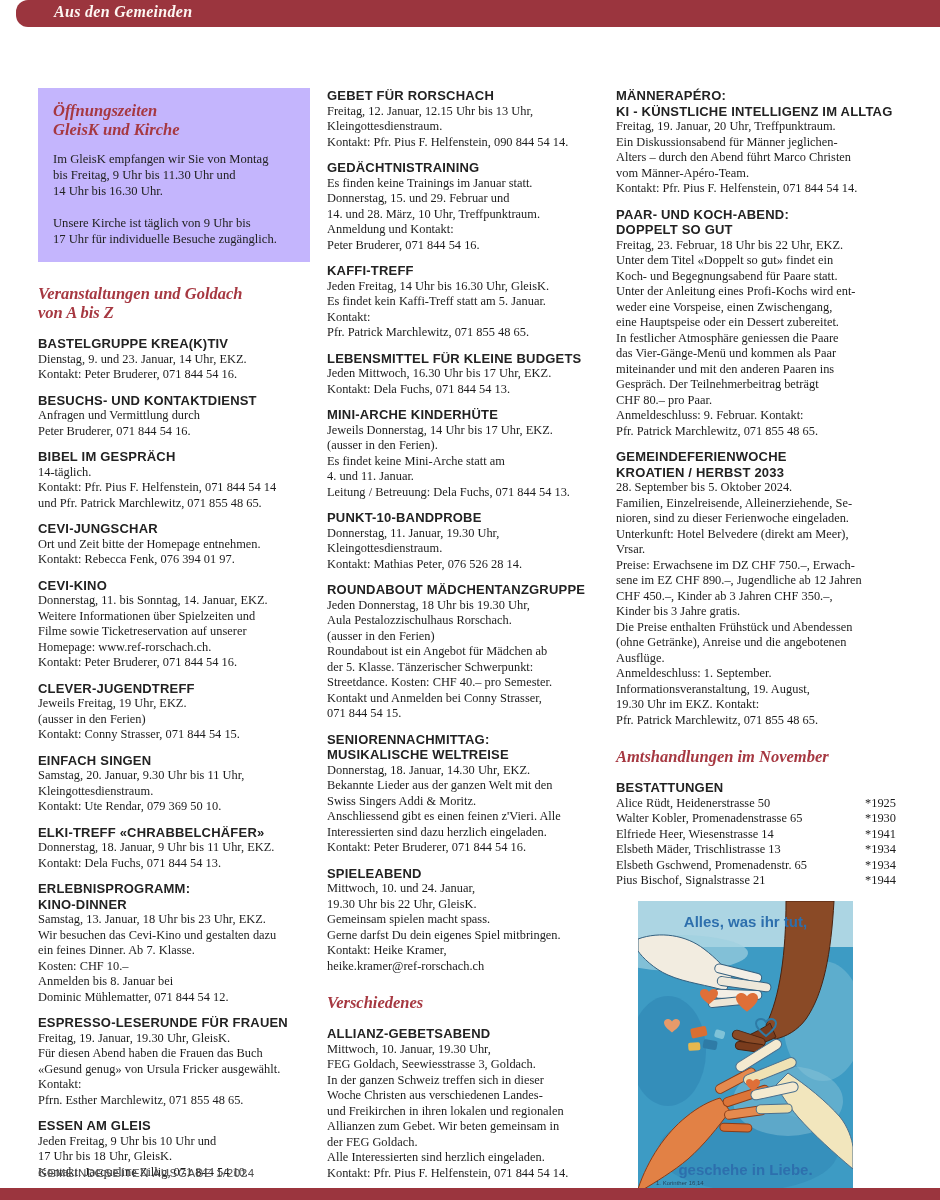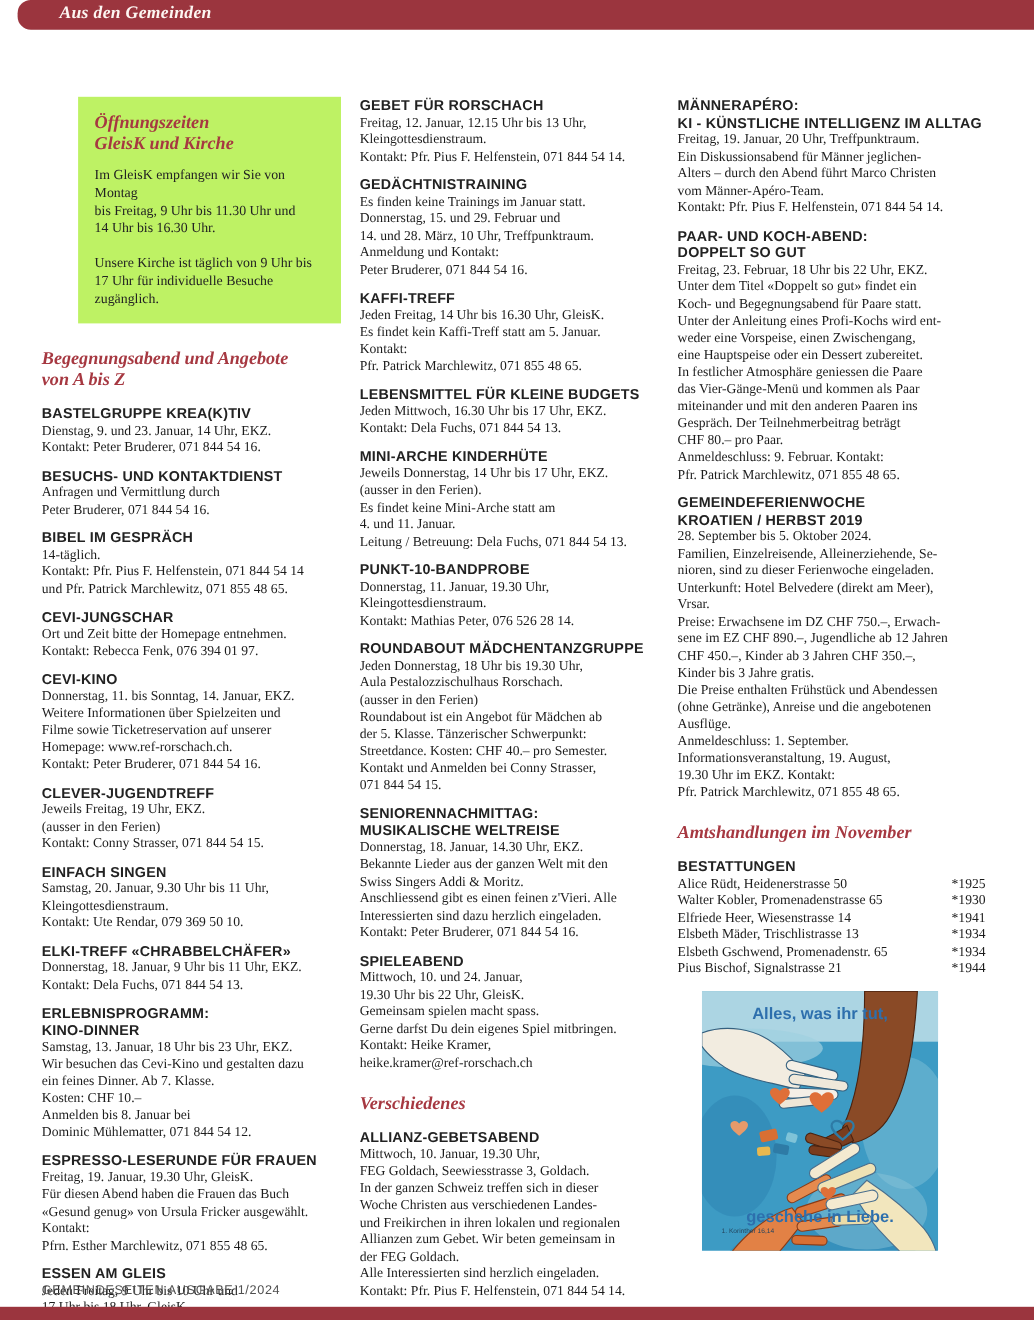--- a/index.html
+++ b/index.html
@@ -13,21 +13,21 @@
        font-family:"Liberation Serif", serif;font-style:italic;font-weight:bold;
        font-size:16px;letter-spacing:.3px;}
   .bottombar{position:absolute;left:0;bottom:0;width:940px;height:12px;background:#9b353e;}
 
   
   .columns{position:absolute;left:38px;top:88px;display:grid;
        grid-template-columns:272px 272px 280px;column-gap:17px;align-items:start;}
   .col{min-width:0;}
 
   
-  .infobox{background:#bef264;padding:13px 15px 15px 15px;margin-bottom:22px;margin-left:33px;}
+  .infobox{background:#c4b5fd;padding:13px 15px 15px 15px;margin-bottom:22px;}
   .infobox .ib-title{font-family:"Liberation Serif", serif;font-style:italic;font-weight:bold;
        color:#a63841;font-size:16.5px;line-height:19px;white-space:pre-line;margin-bottom:12px;}
   .infobox .ib-body{font-size:12.6px;line-height:16px;white-space:pre-line;color:#222;}
 
   
   .redhead{font-family:"Liberation Serif", serif;font-style:italic;font-weight:bold;
        color:#a63841;font-size:16.5px;line-height:19px;white-space:pre-line;
        margin:0 0 14px 0;}
   .redhead.mid{margin-top:19px;}
 
@@ -38,21 +38,21 @@
   .sec-body{font-size:12.4px;line-height:15.5px;white-space:pre-line;color:#1c1c1c;}
 
   
   .best-title{font-family:"Liberation Sans", sans-serif;font-weight:bold;color:#222;
        font-size:13px;line-height:15.5px;letter-spacing:.2px;}
   .best-row{display:flex;justify-content:space-between;font-size:12.4px;line-height:15.5px;align-items:flex-end;}
   .best-row .name{white-space:nowrap;}
   .best-row .year{white-space:nowrap;}
 
   
-  .artwork{position:relative;width:215px;height:236px;margin:12px 0 0 22px;overflow:hidden;}
+  .artwork{position:relative;width:215px;height:299px;margin:12px 0 0 22px;overflow:hidden;}
   .artwork svg{position:absolute;left:0;top:0;}
   .art-cap-top{position:absolute;left:0;top:12px;width:100%;text-align:center;
        font-family:"Liberation Sans", sans-serif;font-weight:bold;font-size:15px;color:#2d6fad;}
   .art-cap-bottom{position:absolute;left:0;bottom:22px;width:100%;text-align:center;
        font-family:"Liberation Sans", sans-serif;font-weight:bold;font-size:15px;color:#2d6fad;}
   .art-cap-ref{position:absolute;left:18px;bottom:14px;
        font-family:"Liberation Sans", sans-serif;font-size:6px;color:#24455e;}
 
   .footerline{position:absolute;left:38px;top:1167px;
        font-family:"Liberation Sans", sans-serif;font-size:11.5px;color:#4f4f4f;
@@ -73,21 +73,21 @@
       <div class="infobox">
         <div class="ib-title">Öffnungszeiten
 GleisK und Kirche</div>
         <div class="ib-body">Im GleisK empfangen wir Sie von Montag
 bis Freitag, 9 Uhr bis 11.30 Uhr und
 14 Uhr bis 16.30 Uhr.
 
 Unsere Kirche ist täglich von 9 Uhr bis
 17 Uhr für individuelle Besuche zugänglich.</div>
       </div>
-      <div class="redhead">Begegnungsabend und Angebote
+      <div class="redhead">Veranstaltungen und Goldach
 von A bis Z</div>
       <div>
           <div class="section">
             <div class="sec-title">BASTELGRUPPE KREA(K)TIV</div>
             <div class="sec-body">Dienstag, 9. und 23. Januar, 14 Uhr, EKZ.
 Kontakt: Peter Bruderer, 071 844 54 16.</div>
           </div>
           <div class="section">
             <div class="sec-title">BESUCHS- UND KONTAKTDIENST</div>
             <div class="sec-body">Anfragen und Vermittlung durch
@@ -155,21 +155,21 @@
           </div>
         </div>
     </div>
 
     <div class="col">
       <div>
           <div class="section">
             <div class="sec-title">GEBET FÜR RORSCHACH</div>
             <div class="sec-body">Freitag, 12. Januar, 12.15 Uhr bis 13 Uhr,
 Kleingottesdienstraum.
-Kontakt: Pfr. Pius F. Helfenstein, 071 844 54 14.</div>
+Kontakt: Pfr. Pius F. Helfenstein, 090 844 54 14.</div>
           </div>
           <div class="section">
             <div class="sec-title">GEDÄCHTNISTRAINING</div>
             <div class="sec-body">Es finden keine Trainings im Januar statt.
 Donnerstag, 15. und 29. Februar und
 14. und 28. März, 10 Uhr, Treffpunktraum.
 Anmeldung und Kontakt:
 Peter Bruderer, 071 844 54 16.</div>
           </div>
           <div class="section">
@@ -269,21 +269,21 @@
 In festlicher Atmosphäre geniessen die Paare
 das Vier-Gänge-Menü und kommen als Paar
 miteinander und mit den anderen Paaren ins
 Gespräch. Der Teilnehmerbeitrag beträgt
 CHF 80.– pro Paar.
 Anmeldeschluss: 9. Februar. Kontakt:
 Pfr. Patrick Marchlewitz, 071 855 48 65.</div>
           </div>
           <div class="section">
             <div class="sec-title">GEMEINDEFERIENWOCHE
-KROATIEN / HERBST 2019</div>
+KROATIEN / HERBST 2033</div>
             <div class="sec-body">28. September bis 5. Oktober 2024.
 Familien, Einzelreisende, Alleinerziehende, Se-
 nioren, sind zu dieser Ferienwoche eingeladen.
 Unterkunft: Hotel Belvedere (direkt am Meer),
 Vrsar.
 Preise: Erwachsene im DZ CHF 750.–, Erwach-
 sene im EZ CHF 890.–, Jugendliche ab 12 Jahren
 CHF 450.–, Kinder ab 3 Jahren CHF 350.–,
 Kinder bis 3 Jahre gratis.
 Die Preise enthalten Frühstück und Abendessen

